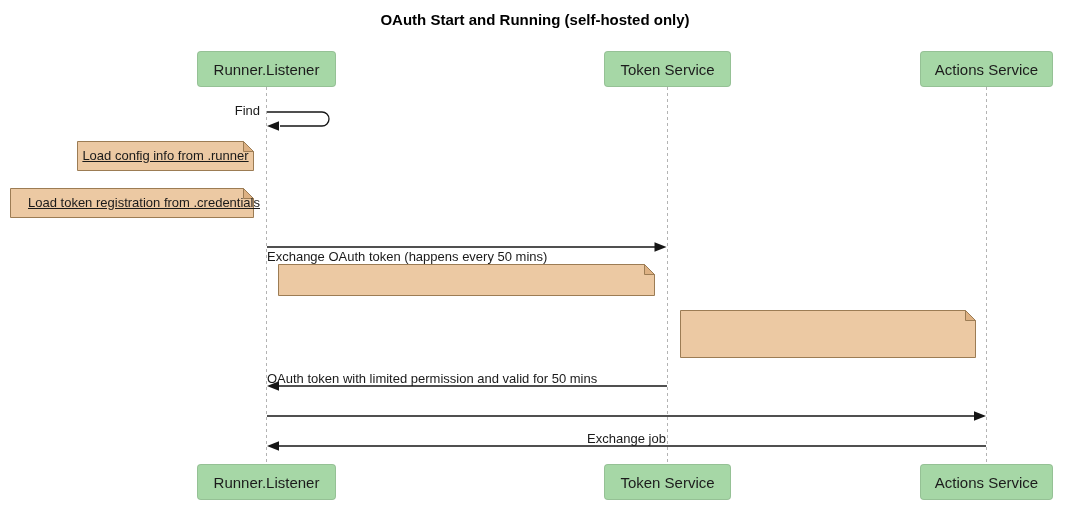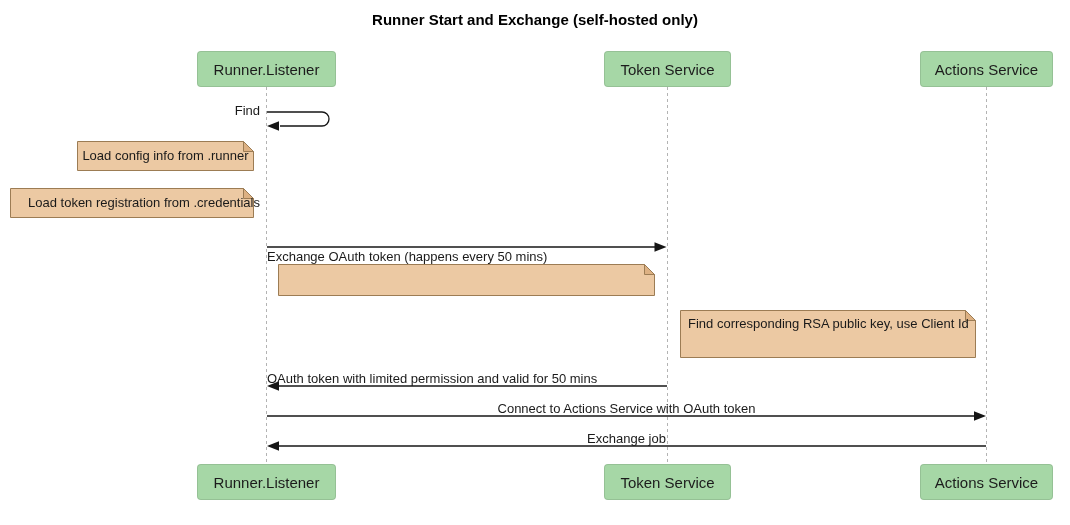--- a/index.html
+++ b/index.html
@@ -36,29 +36,29 @@
     font-size:15px;color:var(--participant-text);box-sizing:border-box;
   }
   .msg-label{
     position:absolute;font-size:13px;color:var(--text-color);
     white-space:nowrap;height:14px;line-height:14px;
   }
   .note-text{
     position:absolute;font-size:13px;color:var(--text-color);
     white-space:nowrap;
   }
-  .note-text.center{text-align:center;}
+  .note-text.center{text-align:center;text-decoration:underline;}
   .note-text .note-line{display:block;}
 </style>
 </head>
 <body>
 
 <div class="stage">
 
-  <div class="title">Runner Start and Exchange (self-hosted only)</div>
+  <div class="title">OAuth Start and Running (self-hosted only)</div>
 
   <svg class="layer" width="1070" height="525" viewBox="0 0 1070 525">
 
     <line class="lifeline" x1="266.5" y1="87" x2="266.5" y2="464"></line>
     <line class="lifeline" x1="667.5" y1="87" x2="667.5" y2="464"></line>
     <line class="lifeline" x1="986.5" y1="87" x2="986.5" y2="464"></line>
 
     <path class="msg-line" d="M267,112 H322 A7,7 0 0 1 322,126 H280"></path>
     <polygon class="arrowhead" points="267,126 279,121.2 279,130.8"></polygon>
 
@@ -103,22 +103,20 @@
   <div class="participant" style="left:604px;top:464px;width:127px;">
     <span>Token Service</span>
   </div>
   <div class="participant" style="left:920px;top:464px;width:133px;">
     <span>Actions Service</span>
   </div>
 
   <div class="msg-label" style="left:180px;top:104px;width:80px;text-align:right;">Find</div>
   <div class="msg-label" style="left:267px;top:250px;width:400px;">Exchange OAuth token (happens every 50 mins)</div>
   <div class="msg-label" style="left:267px;top:372px;width:400px;text-align:left;">OAuth token with limited permission and valid for 50 mins</div>
-  <div class="msg-label" style="left:267px;top:402px;width:719px;text-align:center;">Connect to Actions Service with OAuth token</div>
   <div class="msg-label" style="left:267px;top:432px;width:719px;text-align:center;">Exchange job</div>
 
   <div class="note-text center" style="left:77px;top:141px;width:177px;line-height:30px;">Load config info from .runner</div>
   <div class="note-text center" style="left:10px;top:188px;width:244px;line-height:30px;margin-left:12px;">Load token registration from .credentials</div>
   <div class="note-text" style="left:688px;top:314px;width:288px;line-height:20px;">
-    <span class="note-line">Find corresponding RSA public key, use Client Id</span>
   </div>
 
 </div>
 
 </body></html>

